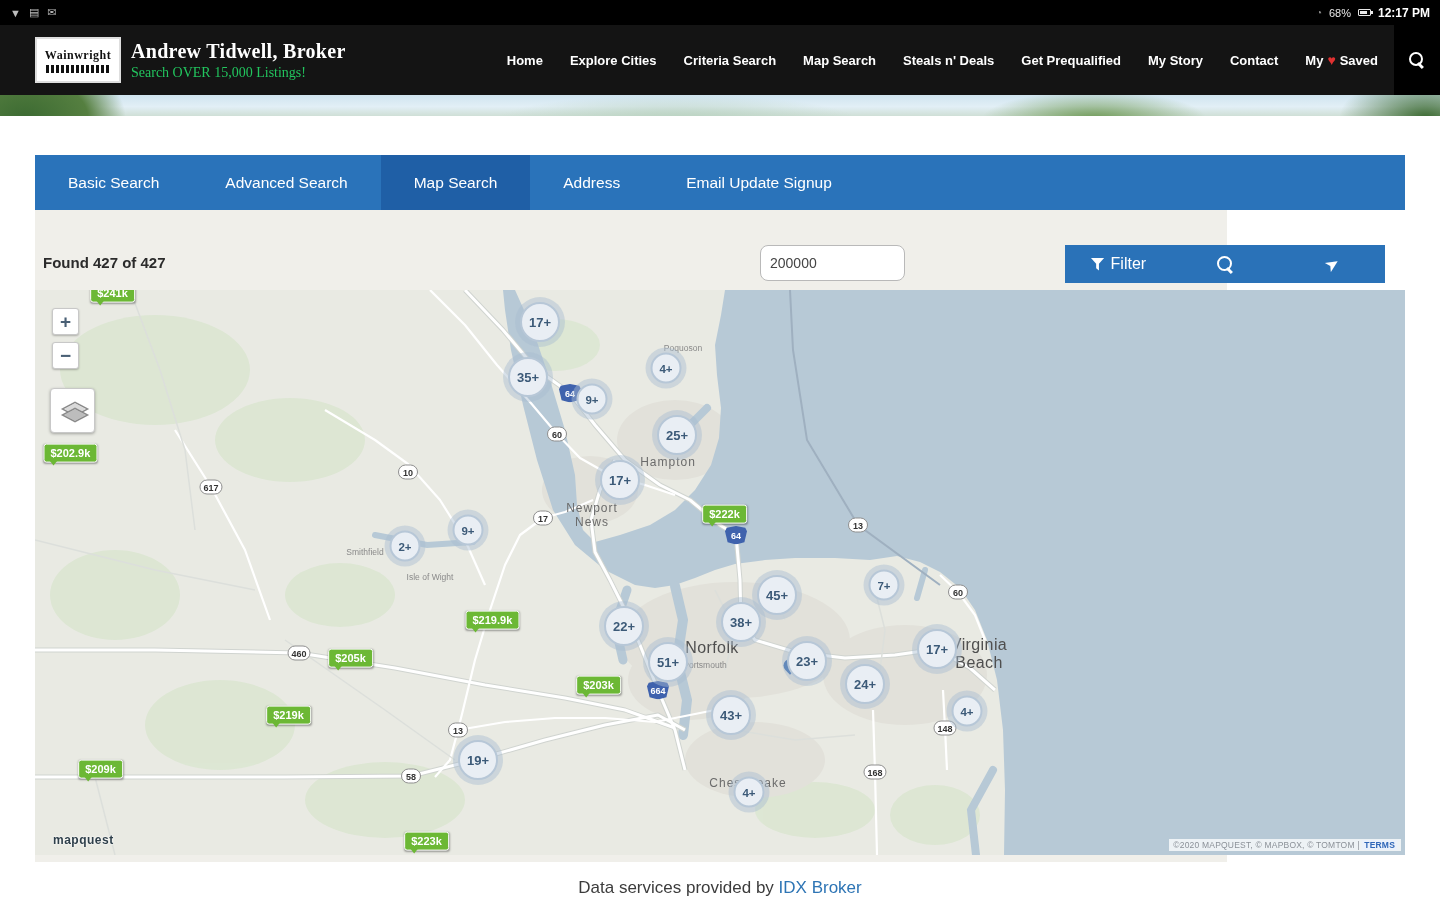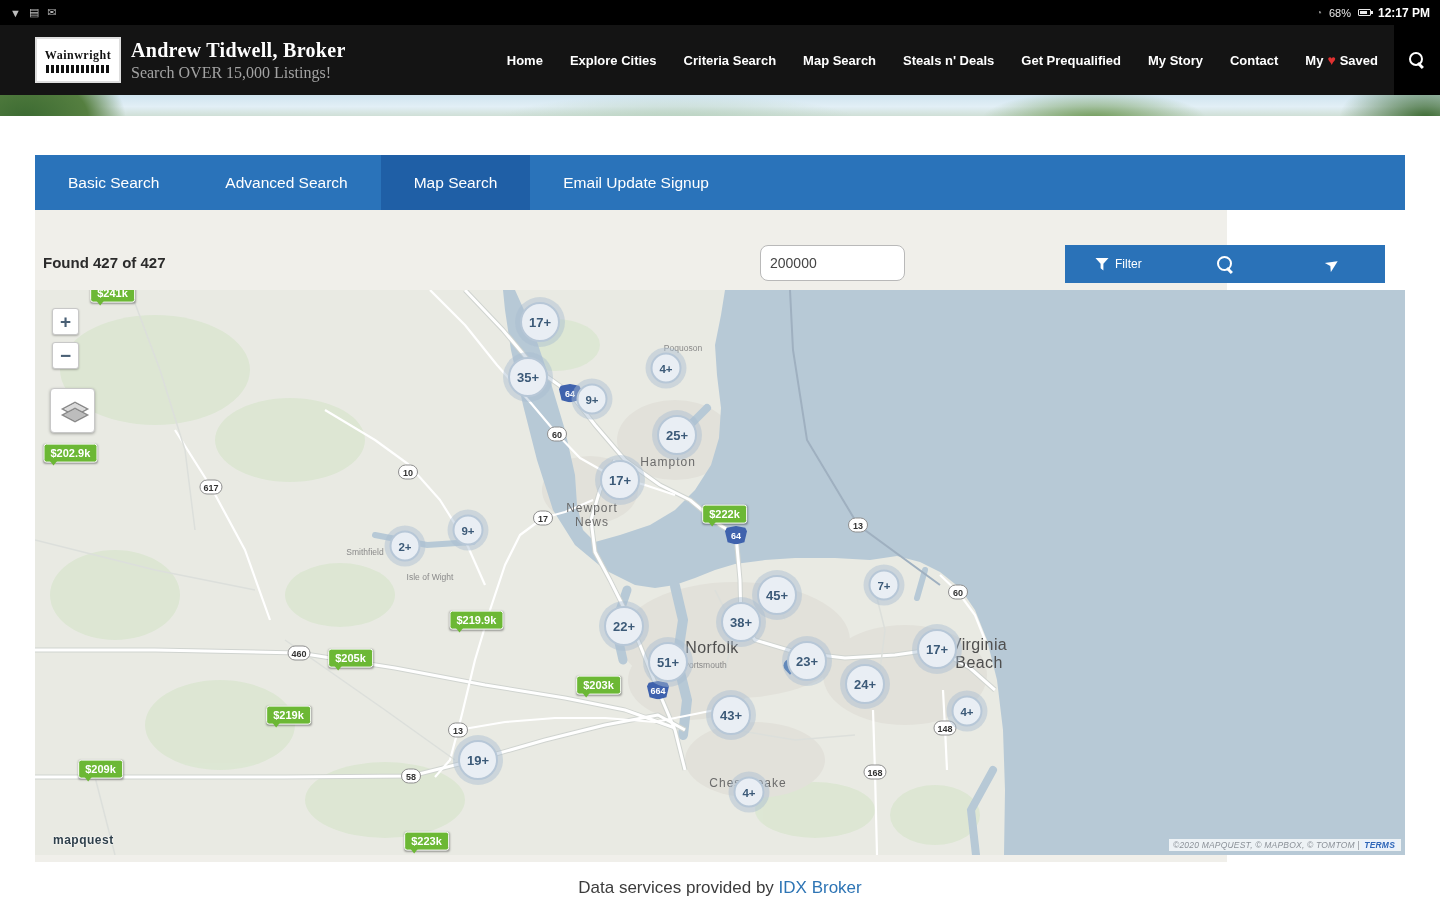--- a/index.html
+++ b/index.html
@@ -20,21 +20,21 @@
   
   .site-header { position:absolute; left:0; top:25px; width:100%; height:70px; background:#141414;
     display:flex; align-items:center; padding-left:35px; z-index:40; }
   .logo-box { width:86px; height:46px; background:#fff; border:2px solid #dedede; display:flex; flex-direction:column;
     align-items:center; justify-content:center; cursor:pointer; }
   .logo-box .logo-word { font-family:"Liberation Serif", serif; font-weight:bold; font-size:12px; color:#111; letter-spacing:.5px; }
   .logo-box .logo-bars { width:64px; height:8px; margin-top:2px;
     background:repeating-linear-gradient(90deg,#111 0 3px,#fff 3px 5px); }
   .brand-text { margin-left:10px; color:#fff; }
   .brand-title { font-family:"Liberation Serif", serif; font-weight:bold; font-size:20px; letter-spacing:.3px; }
-  .brand-sub { font-family:"Liberation Serif", serif; font-size:16px; color:#a3a3a3; margin-top:2px; }
+  .brand-sub { font-family:"Liberation Serif", serif; font-size:14px; color:#22c55e; margin-top:2px; }
   .main-nav { margin-left:auto; display:flex; align-items:center; gap:27px; margin-right:16px; }
   .nav-item { color:#fff; font-size:13px; font-weight:bold; cursor:pointer; white-space:nowrap; text-decoration:none; }
   .nav-item.saved { display:flex; gap:4px; align-items:center; }
   .nav-item .heart { color:#e03131; font-size:14px; }
   .header-search { width:46px; height:70px; background:#000; display:flex; align-items:center; justify-content:center; cursor:pointer; }
   .mag { position:relative; width:16px; height:16px; }
   .mag::before { content:""; position:absolute; left:0; top:0; width:10px; height:10px; border:2.5px solid #fff; border-radius:50%; }
   .mag::after { content:""; position:absolute; left:10px; top:10px; width:7px; height:2.5px; background:#fff; transform:rotate(45deg); transform-origin:0 0; }
 
   
@@ -56,21 +56,21 @@
   .content-panel { position:absolute; left:35px; top:210px; width:1192px; height:652px; background:#f0efea; }
   .found-text { position:absolute; left:8px; top:44px; font-size:15px; font-weight:bold; color:#2b2b2b; }
   .price-input { position:absolute; top:35px; height:36px; border:1px solid #b9b9b9; background:#fff;
     font-size:14px; color:#444; padding-left:9px; font-family:"Liberation Sans", sans-serif; }
   .price-input.min { left:725px; width:145px;border-radius:8px; }
   .price-input.max { left:873px; width:150px; }
   .actions-bar { position:absolute; left:1030px; top:35px; width:320px; height:38px; background:#2a72b8;
     display:flex; align-items:center; }
   .action-cell { flex:1; height:100%; display:flex; align-items:center; justify-content:center; gap:6px; cursor:pointer; color:#fff; }
   .funnel { width:14px; height:13px; background:#fff; clip-path:polygon(0 0,100% 0,60% 48%,60% 100%,40% 82%,40% 48%); }
-  .filter-label { font-size:12px; color:#fff; }
+  .filter-label { font-size:16px; color:#fff; }
   .mag.toolbar-mag::before { border-color:#fff; width:11px; height:11px; }
   .mag.toolbar-mag::after { left:11px; top:11px; }
   .send-arrow { font-size:17px; color:#fff; transform:rotate(-33deg); line-height:1; }
 
   
   .map-canvas { position:absolute; left:0; top:80px; width:1370px; height:565px; overflow:hidden; background:#e9eae3; cursor:grab; }
   .map-canvas svg { position:absolute; left:0; top:0; }
   .overlays { position:absolute; left:0; top:0; width:100%; height:100%; }
 
   .place { position:absolute; transform:translate(-50%,-50%); color:#5d5d5d; text-align:center; pointer-events:none; white-space:nowrap; }
@@ -107,21 +107,21 @@
   .layers-btn { position:absolute; left:15px; top:98px; width:45px; height:45px; background:#fff; border:1px solid #c8c8c8;
     border-radius:4px; box-shadow:0 1px 3px rgba(0,0,0,.3); display:flex; align-items:center; justify-content:center;
     cursor:pointer; z-index:8; }
   .layers-glyph { position:relative; width:22px; height:16px; }
   .layers-glyph::before, .layers-glyph::after { content:""; position:absolute; left:3px; width:16px; height:16px;
     border:2px solid #8a8a8a; transform:rotateX(58deg) rotateZ(45deg); }
   .layers-glyph::before { top:-4px; background:#d9d9d9; }
   .layers-glyph::after { top:2px; background:#bdbdbd; }
 
   .map-attrib { position:absolute; right:4px; bottom:4px; background:rgba(255,255,255,.75); padding:1px 4px;
-    font-size:8.5px; color:#8b9198; z-index:8; letter-spacing:.2px;font-style:italic; }
+    font-size:8.5px; color:#8b9198; z-index:8; letter-spacing:.2px; }
   .map-attrib .terms { color:#2f66b8; font-weight:bold; background:#eaf1fb; padding:0 2px; }
   .map-brand { position:absolute; left:18px; bottom:8px; font-size:12px; font-weight:bold; color:#2e3f4a;
     letter-spacing:.5px; text-shadow:0 0 2px #fff, 0 0 2px #fff; z-index:8; }
 
   
   .footer-note { position:absolute; left:0; top:878px; width:100%; text-align:center; font-size:17px; color:#3c3c3c; }
   .footer-note a { color:#2e75b5; text-decoration:none; cursor:pointer; }
 </style>
 </head>
 <body>
@@ -170,20 +170,21 @@
       <span class="mag"></span>
     </div>
   </div>
 
   <div class="hero-strip"></div>
 
   <div class="tab-bar">
       <div class="tab">Basic Search</div>
       <div class="tab">Advanced Search</div>
       <div class="tab active">Map Search</div>
+      <div class="tab">Address</div>
       <div class="tab">Email Update Signup</div>
     </div>
 
   <div class="content-panel">
     <div class="found-text">Found 427 of 427</div>
     <input class="price-input min" value="200000" style="">
     <div class="actions-bar">
       <div class="action-cell">
         <span class="funnel"></span>
         <span class="filter-label">Filter</span>
@@ -297,21 +298,21 @@
           <div class="shield us" style="left: 376px; top: 486px; transform: translate(-50%, -50%); position: absolute;">58</div>
           <div class="shield us" style="left: 840px; top: 482px; transform: translate(-50%, -50%); position: absolute;">168</div>
           <div class="shield us" style="left: 910px; top: 438px; transform: translate(-50%, -50%); position: absolute;">148</div>
           <div class="shield interstate" style="left: 535px; top: 103px; transform: translate(-50%, -50%); position: absolute;">64</div>
           <div class="shield interstate" style="left: 701px; top: 245px; transform: translate(-50%, -50%); position: absolute;">64</div>
           <div class="shield interstate" style="left: 623px; top: 400px; transform: translate(-50%, -50%); position: absolute;">664</div>
           <div class="map-pin" style="left: 755px; top: 382px;"></div>
           <div class="ptag" style="left: 73px; top: 5px;">$241k</div>
           <div class="ptag" style="left: 30px; top: 165px;">$202.9k</div>
           <div class="ptag" style="left: 685px; top: 226px;">$222k</div>
-          <div class="ptag" style="left: 436px; top: 332px;">$219.9k</div>
+          <div class="ptag" style="left: 452px; top: 332px;">$219.9k</div>
           <div class="ptag" style="left: 311px; top: 370px;">$205k</div>
           <div class="ptag" style="left: 559px; top: 397px;">$203k</div>
           <div class="ptag" style="left: 249px; top: 427px;">$219k</div>
           <div class="ptag" style="left: 61px; top: 481px;">$209k</div>
           <div class="ptag" style="left: 387px; top: 553px;">$223k</div>
           <div class="cluster lg" style="left: 505px; top: 32px;">17+</div>
           <div class="cluster sm" style="left: 631px; top: 78px;">4+</div>
           <div class="cluster lg" style="left: 493px; top: 87px;">35+</div>
           <div class="cluster sm" style="left: 557px; top: 109px;">9+</div>
           <div class="cluster lg" style="left: 642px; top: 145px;">25+</div>

